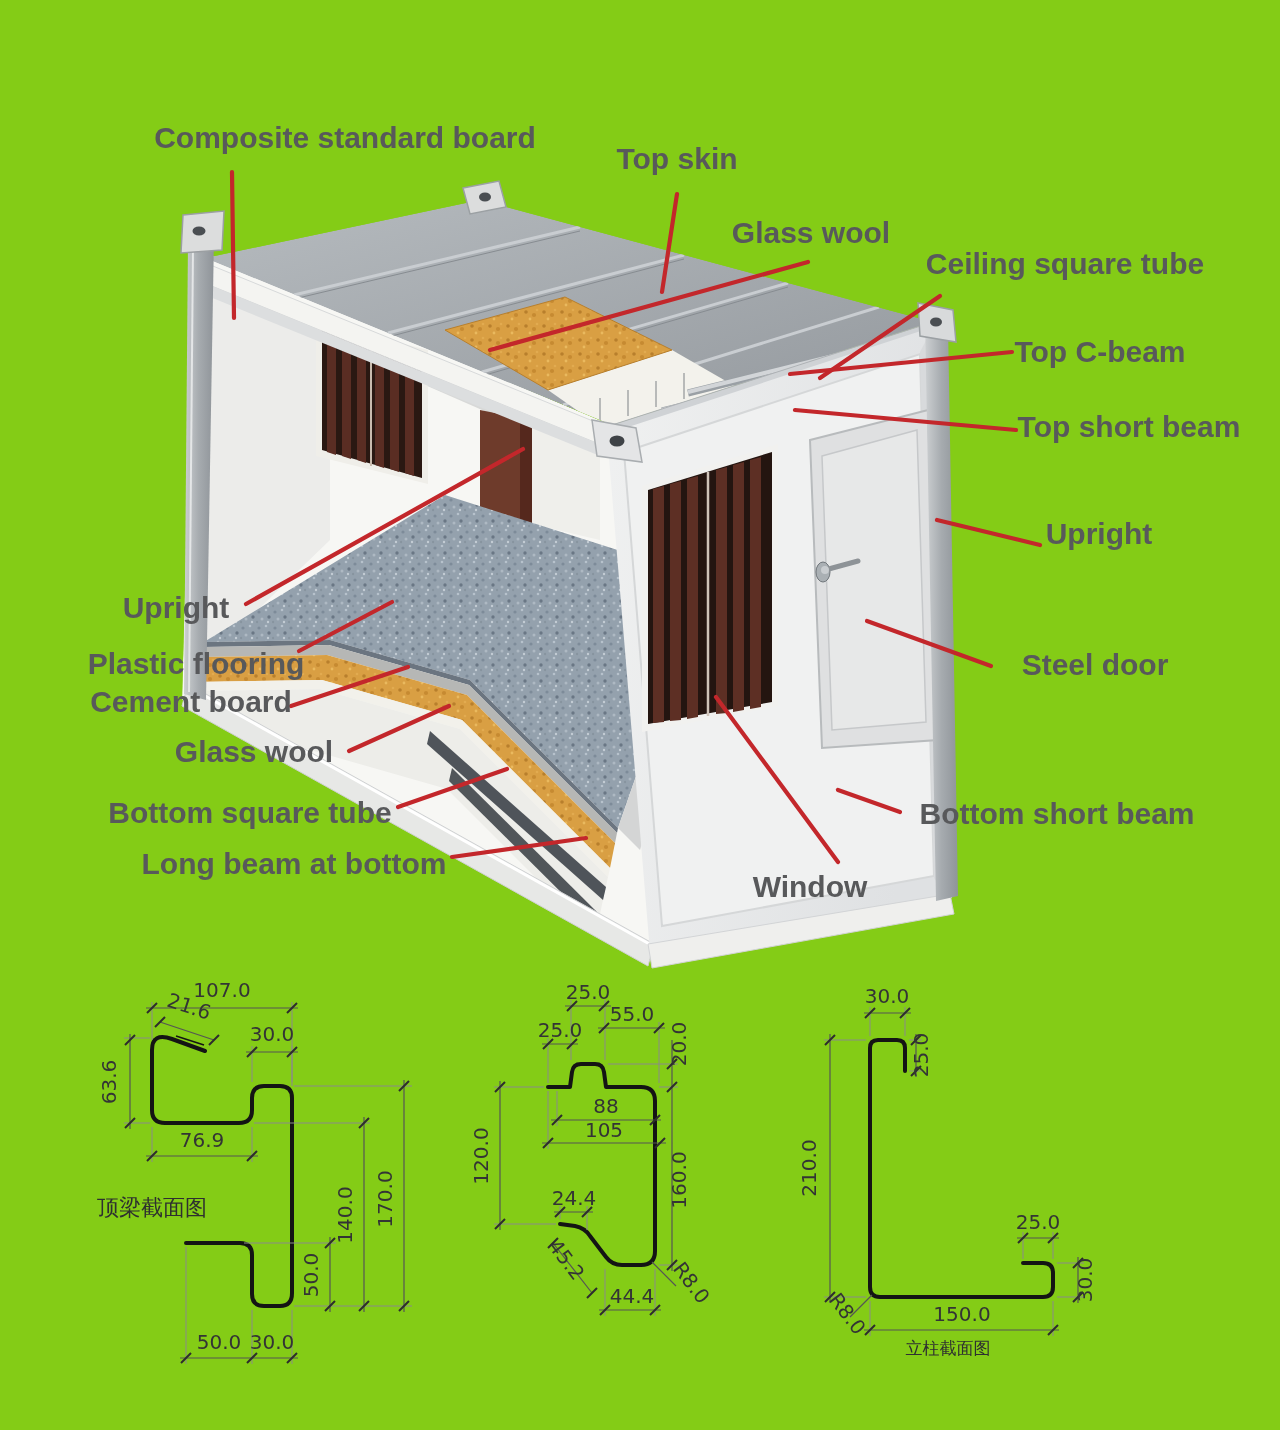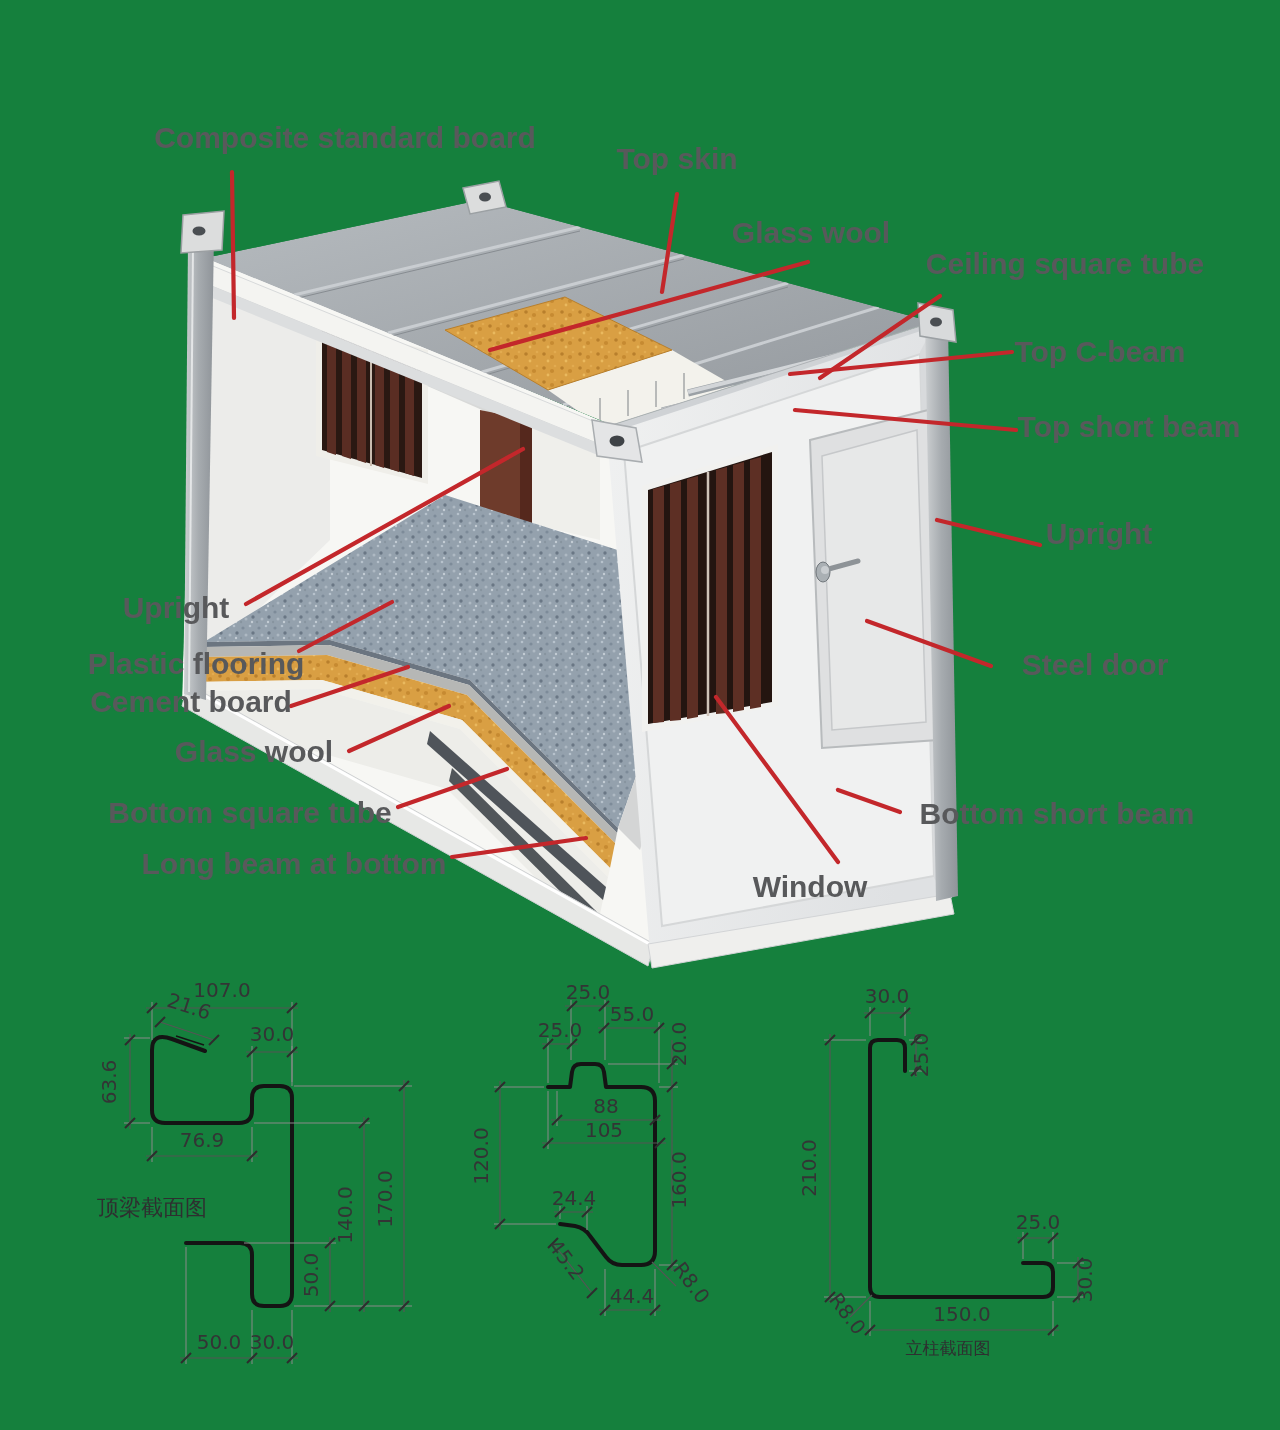--- a/index.html
+++ b/index.html
@@ -1,16 +1,16 @@
 <!DOCTYPE html>
 <html><head>
 <meta charset="utf-8">
 <style>
   html,body{margin:0;padding:0;background:#ffffff;}
-  .stage{position:relative;width:1280px;height:1430px;background:#15803d;overflow:hidden;
+  .stage{position:relative;width:1280px;height:1430px;background:#84cc16;overflow:hidden;
          font-family:"Liberation Sans",sans-serif;text-decoration:underline;}
   svg{position:absolute;left:0;top:0;}
   .callout{font-family:"Liberation Sans",sans-serif;font-weight:700;font-size:30px;fill:#58595b;}
   .dimtxt{font-family:"DejaVu Sans",sans-serif;font-size:20px;fill:#333435;}
   .cjk{font-family:"DejaVu Sans",sans-serif;fill:#2e2f30;}
   .profile{fill:none;stroke:#141414;stroke-width:4;stroke-linejoin:round;stroke-linecap:round;}
   .dimline{fill:none;stroke:#555;stroke-width:1.2;}
   .extline{fill:none;stroke:#8a8a8a;stroke-width:1;}
   .tick{fill:none;stroke:#2d2d2d;stroke-width:2;}
   .leader{fill:none;stroke:#c3272b;stroke-width:4.2;stroke-linecap:round;}

